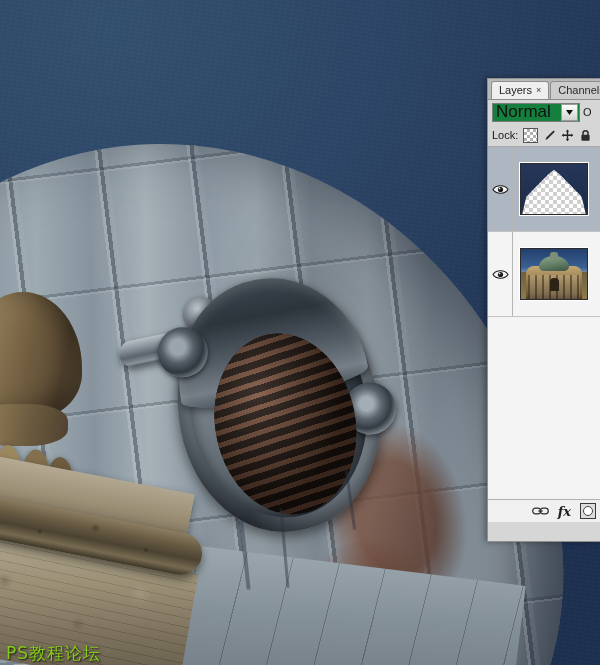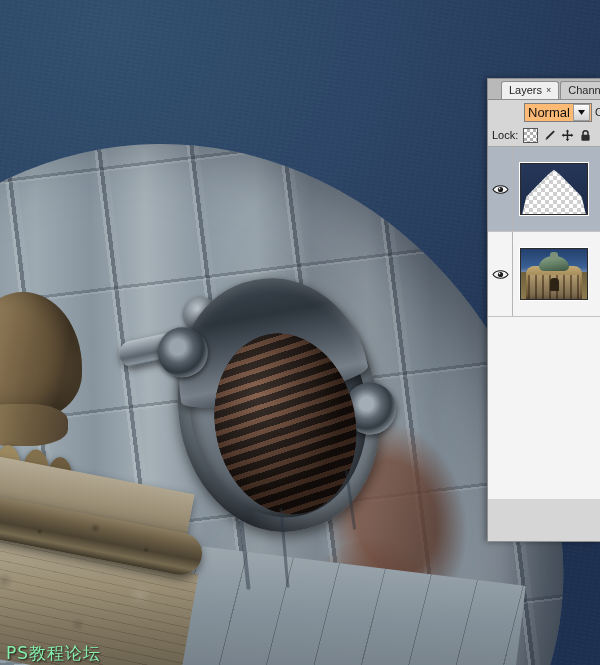--- a/index.html
+++ b/index.html
@@ -181,47 +181,47 @@
     background:linear-gradient(175deg,#97a3ab,#7d8a93 45%,#64707a 100%);
     background-image:
       repeating-linear-gradient(97deg, rgba(0,0,0,.18) 0 1px, rgba(255,255,255,.07) 1px 46px),
       linear-gradient(175deg,#97a3ab,#7d8a93 45%,#64707a 100%);}
 
   
   .drip{position:absolute;background:rgba(40,52,64,.45);border-radius:2px;filter:blur(.6px);}
 
   
   #watermark{position:absolute;left:6px;bottom:2px;z-index:40;line-height:1.05;}
-  #wm1{color:#86efac;font-size:17px;letter-spacing:1px;
+  #wm1{color:#84cc16;font-size:17px;letter-spacing:1px;
        text-shadow:1px 1px 2px rgba(0,0,0,.85);font-family:"DejaVu Sans",sans-serif;}
   #wm2{font-size:20px;letter-spacing:1px;color:#efeeec;font-weight:400;
        text-shadow:1px 1px 2px rgba(0,0,0,.9);font-family:"DejaVu Sans Mono",monospace;}
   #wm2 .rd{color:#c3112a;font-weight:bold;}
 
   
   #layers-panel{position:absolute;left:487px;top:78px;width:113px;height:462px;
     background:#d6d6d6;border:1px solid #8f8f8f;border-right:none;
     box-shadow:-2px 0 6px rgba(0,0,0,.35);z-index:30;
     font-size:11px;color:#1a1a1a;overflow:hidden;}
 
   
   .tabstrip{height:20px;background:#b9b9b9;position:relative;
-    border-bottom:1px solid #8d8d8d;display:flex;align-items:flex-end;padding-left:13px;}
+    border-bottom:1px solid #8d8d8d;display:flex;align-items:flex-end;padding-left:3px;}
   .tab{height:17px;line-height:17px;padding:0 7px;margin-right:1px;
     border:1px solid #8d8d8d;border-bottom:none;border-radius:3px 3px 0 0;
     background:#e8e8e8;color:#1c1c1c;font-size:11px;white-space:nowrap;display:flex;align-items:center;gap:4px;}
   .tab.active{background:#efefef;}
   .tab.inactive{background:#cdcdcd;color:#2a2a2a;}
   .tab .x{font-size:9px;color:#3a3a3a;}
 
   
   .blendrow{height:24px;background:#d6d6d6;display:flex;align-items:center;
     padding:0 0 0 4px;gap:0;}
-  .blendsel{width:86px;height:17px;background:#fdba74;border:1px solid #7d7d7d;
-    display:flex;align-items:center;justify-content:space-between;font-size:13px;margin-left:32px;}
+  .blendsel{width:86px;height:17px;background:#15803d;border:1px solid #7d7d7d;
+    display:flex;align-items:center;justify-content:space-between;font-size:17px;}
   .blendsel .lbl{padding-left:3px;color:#111;}
   .blendsel .drop{width:15px;height:15px;margin-right:1px;background:linear-gradient(#fdfdfd,#d2d2d2);
     border:1px solid #9a9a9a;display:flex;align-items:center;justify-content:center;font-size:8px;color:#111;}
   .opacity-clip{font-size:11px;color:#1a1a1a;margin-left:3px;white-space:nowrap;overflow:hidden;width:8px;}
 
   
   .lockrow{height:22px;background:#d6d6d6;display:flex;align-items:center;gap:5px;
     padding-left:4px;border-bottom:1px solid #a8a8a8;}
   .lockrow .lk{font-size:11px;color:#161616;text-align:right;}
   .lock-ico{width:13px;height:13px;display:inline-block;}
@@ -411,14 +411,27 @@
             <div class="tp-lantern"></div>
             <div class="tp-cols"></div>
             <div class="tp-win"></div>
           </div>
         </div>
       </div>
     </div>
 
   </div>
 
+  <div class="btnbar">
+    <span class="bb">
+      <svg width="17" height="10" viewBox="0 0 17 10">
+        <rect x="0.7" y="2.2" width="8" height="5.6" rx="2.8" fill="none" stroke="#2b2b2b" stroke-width="1.2"></rect>
+        <rect x="8.3" y="2.2" width="8" height="5.6" rx="2.8" fill="none" stroke="#2b2b2b" stroke-width="1.2"></rect>
+        <rect x="6.4" y="4.3" width="4.2" height="1.4" fill="#2b2b2b"></rect>
+      </svg>
+    </span>
+    <span class="bb fx-lbl">fx</span>
+    <span class="bb mask-btn">
+      <span class="mask-dot"></span>
+    </span>
+  </div>
 
 </div>
 
 </body></html>

